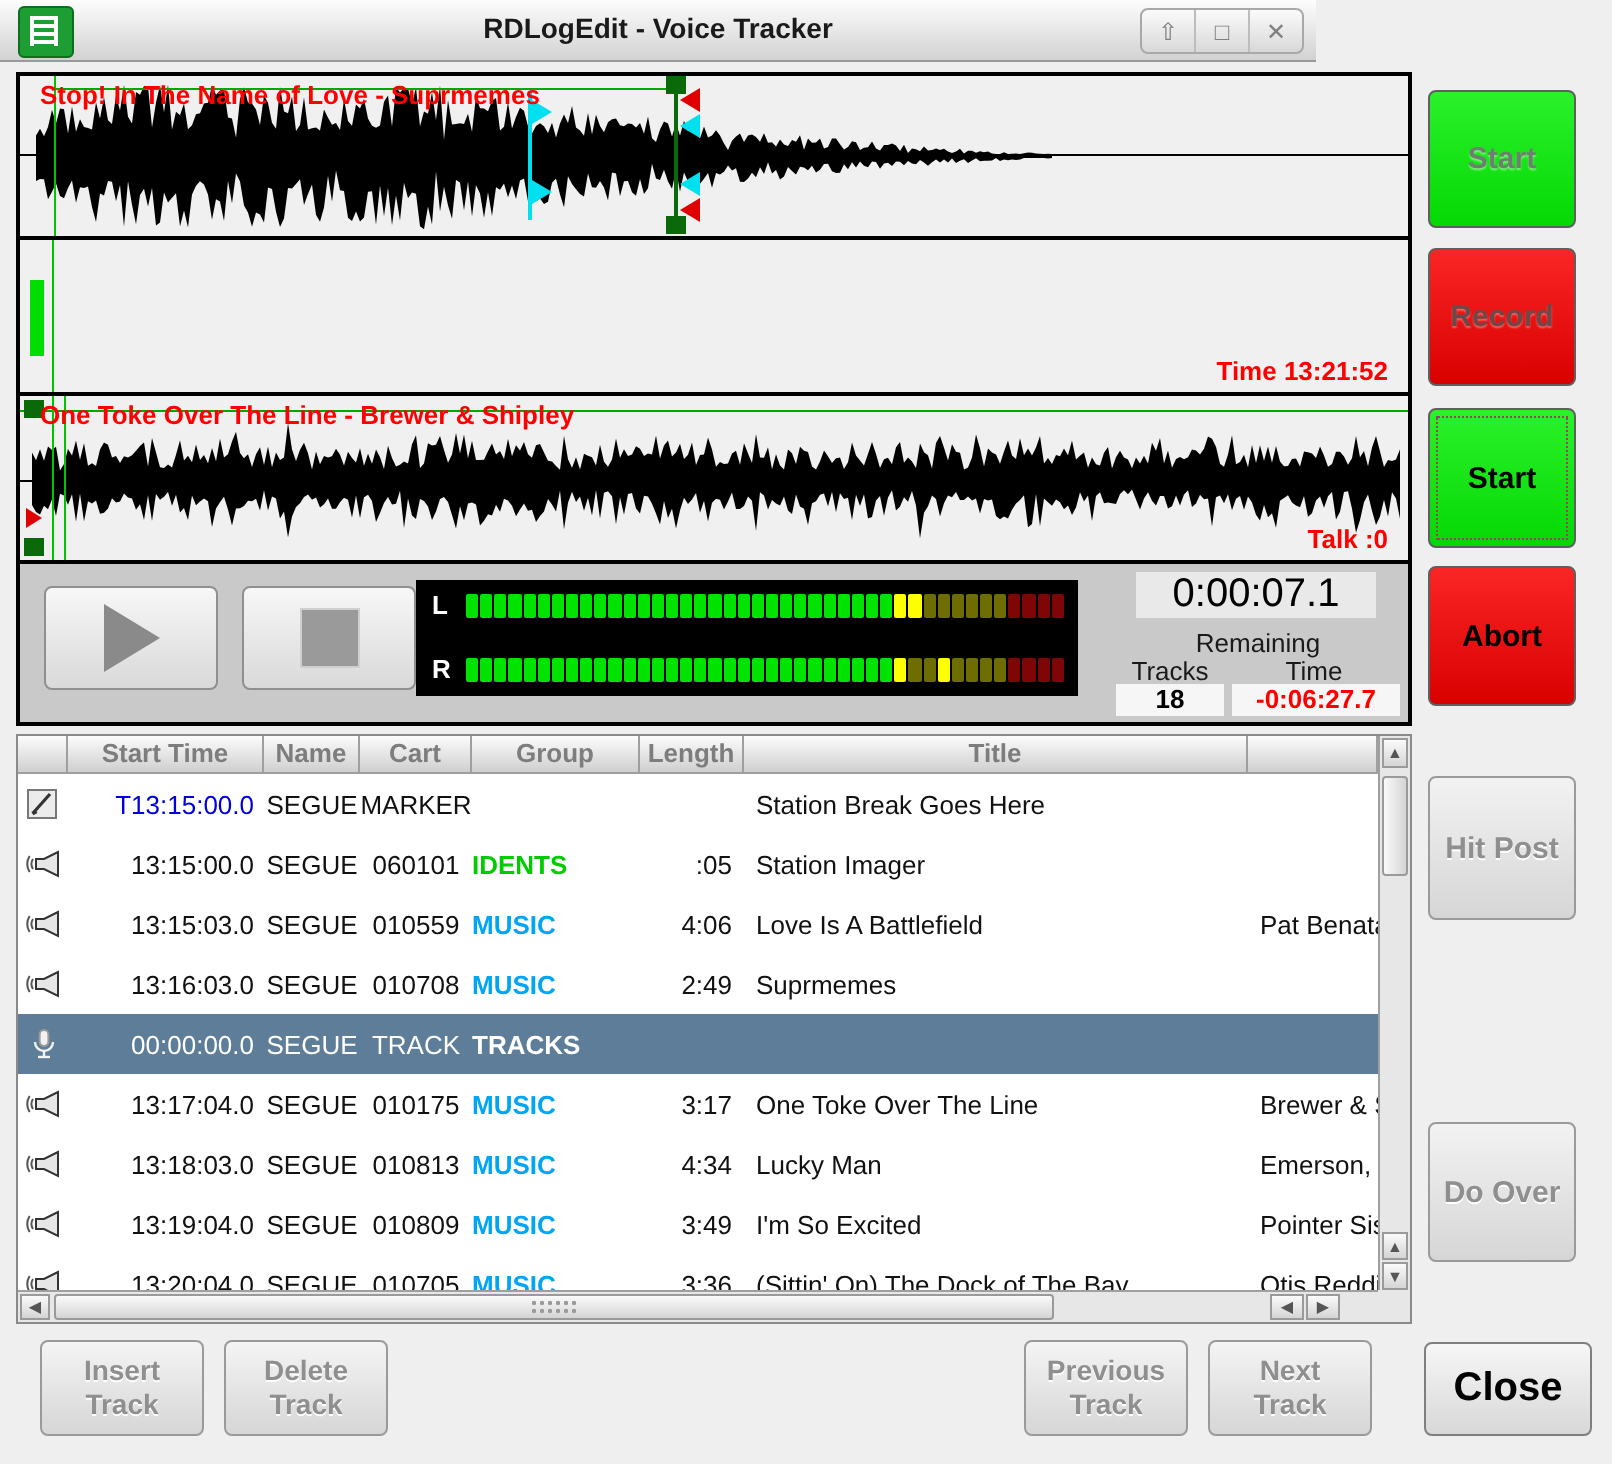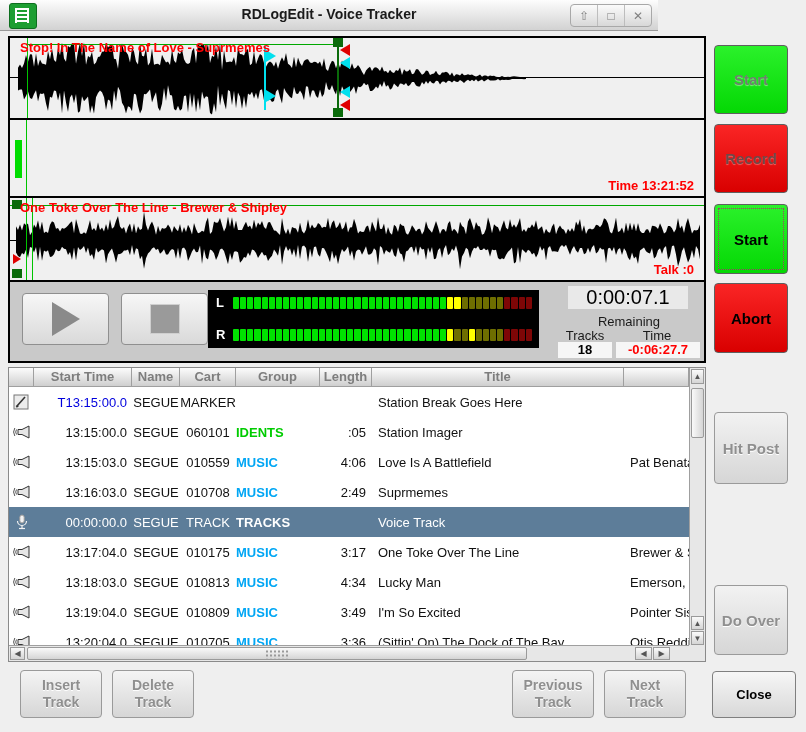--- a/index.html
+++ b/index.html
@@ -66,21 +66,21 @@
     text-align:center;line-height:16px;}
   .val-tracks{left:548px;width:54px;color:#000;}
   .val-time{left:606px;width:84px;color:#ff0000;}
 
   
   .rbtn{position:absolute;left:714px;width:72px;border:1px solid #5f5f5f;border-radius:4px;
     font-weight:bold;font-size:15px;display:flex;align-items:center;justify-content:center;text-align:center;}
   .rbtn.green{background:linear-gradient(#2bf12b,#04d804);}
   .rbtn.red{background:linear-gradient(#fa2525,#d90000);}
   .rbtn.gray{background:linear-gradient(#f2f2f2,#d6d6d6);border-color:#9a9a9a;color:#8f8f8f;
-    text-shadow:0 1px 0 #ffffff;margin-top:24px;}
+    text-shadow:0 1px 0 #ffffff;}
   .rbtn.dim-green{color:#6f7f6f;text-shadow:0 1px 1px rgba(255,255,255,.45);}
   .rbtn.dim-red{color:#6e4848;text-shadow:0 1px 1px rgba(255,255,255,.35);}
   .rbtn.focused{outline:1px dotted #a23a6a;outline-offset:-5px;}
 
   
   .logtable{position:absolute;left:8px;top:367px;width:698px;height:295px;background:#fff;
     border:1px solid #8a8a8a;box-sizing:border-box;}
   .thead{position:absolute;left:0;top:0;right:16px;height:19px;display:flex;}
   .th{background:linear-gradient(#fcfcfc,#cfcfcf);border-right:1px solid #9f9f9f;border-bottom:1px solid #9f9f9f;
     color:#7d7d7d;font-weight:bold;font-size:13px;text-align:center;line-height:18px;box-sizing:border-box;
@@ -109,21 +109,21 @@
     border:1px solid #9a9a9a;border-radius:2px;box-sizing:border-box;}
   .grip{position:absolute;left:50%;top:50%;transform:translate(-50%,-50%);width:24px;height:9px;
     background-image:radial-gradient(#9a9a9a 1px,transparent 1.2px);background-size:4px 4px;}
   .corner{position:absolute;right:0;bottom:0;width:16px;height:16px;background:#e7e7e7;}
 
   
   .bbtn{position:absolute;top:670px;width:82px;height:48px;border:1px solid #9a9a9a;border-radius:4px;
     background:linear-gradient(#f4f4f4,#d6d6d6);color:#8f8f8f;font-weight:bold;font-size:14px;
     text-shadow:0 1px 0 #fff;display:flex;align-items:center;justify-content:center;text-align:center;line-height:17px;padding:0 10px;box-sizing:border-box;}
   .close-btn{position:absolute;left:712px;top:671px;width:82px;height:45px;border:1px solid #7f7f7f;border-radius:4px;
-    background:linear-gradient(#f6f6f6,#d8d8d8);color:#000;font-weight:bold;font-size:13px;
+    background:linear-gradient(#f6f6f6,#d8d8d8);color:#000;font-weight:bold;font-size:20px;
     display:flex;align-items:center;justify-content:center;}
 </style>
 </head>
 <body>
 
 <div class="titlebar">
   <div class="app-icon">
       <div class="page">
         <i></i>
         <i></i>
@@ -378,21 +378,20 @@
             <path d="M4.5 7 a4.5 4.5 0 0 0 9 0" fill="none" stroke="#f2f2f2" stroke-width="1.2"></path>
             <line x1="9" y1="11.5" x2="9" y2="14" stroke="#f2f2f2" stroke-width="1.2"></line>
             <line x1="6" y1="14.5" x2="12" y2="14.5" stroke="#f2f2f2" stroke-width="1.2"></line>
           </svg>
         </div>
         <div class="td c-start">00:00:00.0</div>
         <div class="td c-trans">SEGUE</div>
         <div class="td c-cart">TRACK</div>
         <div class="td c-group" style="color: rgb(255, 255, 255);">TRACKS</div>
         <div class="td c-len"></div>
-        <div class="td c-title">Voice Track</div>
         <div class="td c-artist"></div>
       </div>
       <div class="trow">
         <div class="td c-icon">
           <svg width="18" height="16">
             <path d="M16 2 L9 5.5 H5 V10.5 H9 L16 14 Z" fill="#e6e6e6" stroke="#333" stroke-width="1"></path>
             <path d="M3.5 5.5 q-1.6 2.5 0 5 M1.8 4 q-2.4 4 0 8" stroke="#555" fill="none" stroke-width="1"></path>
           </svg>
         </div>
         <div class="td c-start">13:17:04.0</div>

